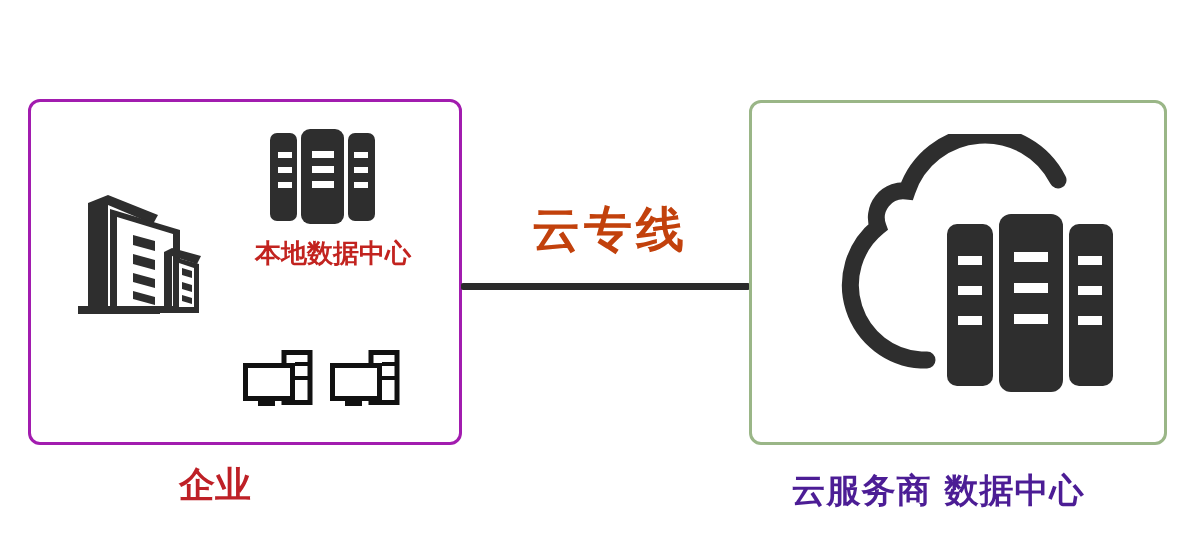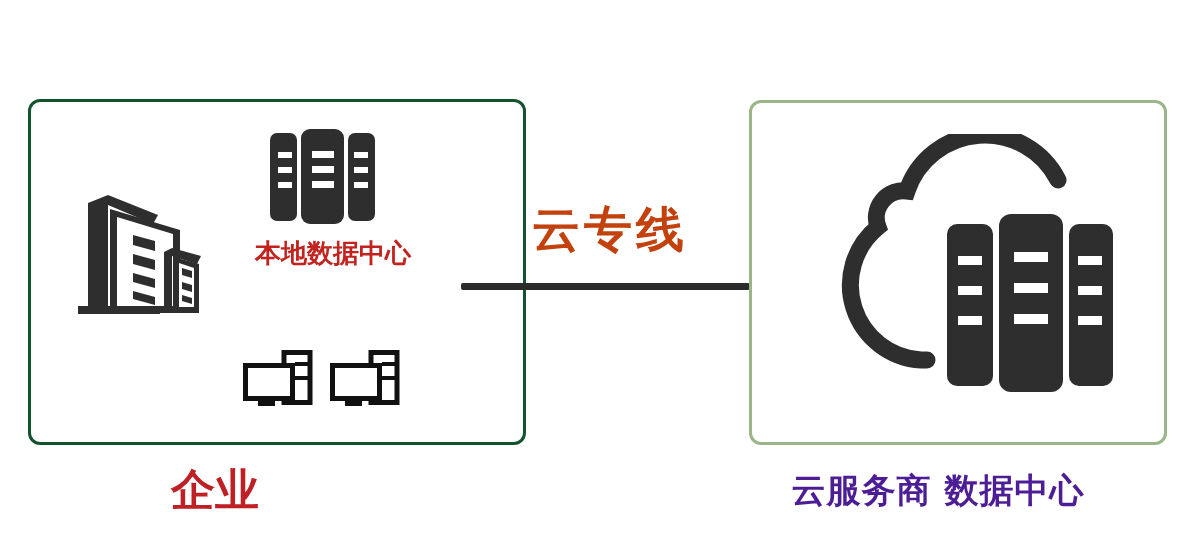--- a/index.html
+++ b/index.html
@@ -12,22 +12,22 @@
     overflow: hidden;
   }
   .box {
     position: absolute;
     background: #ffffff;
     border-radius: 12px;
     box-sizing: border-box;
   }
   .left-box {
     left: 28px; top: 99px;
-    width: 498px; height: 346px;
-    border: 3px solid #14532d;
+    width: 434px; height: 346px;
+    border: 3px solid #a21caf;
   }
   .right-box {
     left: 749px; top: 100px;
     width: 418px; height: 345px;
     border: 3px solid #9ab687;
   }
   .abs { position: absolute; }
   .connector {
     position: absolute;
     left: 461px; top: 283px;
@@ -57,21 +57,21 @@
   }
   .caption {
     position: absolute;
     font-weight: 700;
     text-align: center;
     white-space: nowrap;
   }
   .caption-enterprise {
     left: 150px; top: 461px;
     width: 130px;
-    font-size: 44px;
+    font-size: 36px;
     color: #be2026;
   }
   .caption-cloud {
     left: 736px; top: 468px;
     width: 404px;
     font-size: 34px;
     letter-spacing: 1px;
     color: #4c1d95;
   }
   svg { display: block; }

